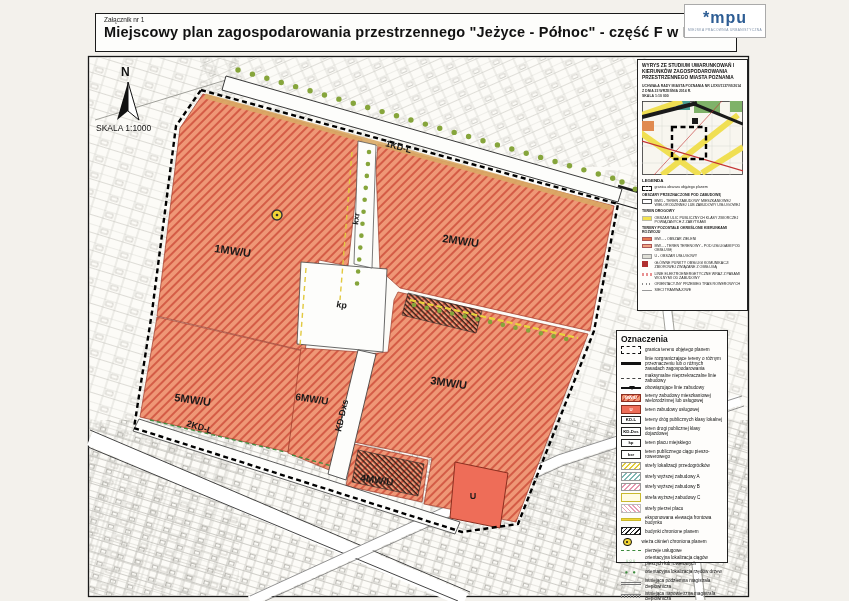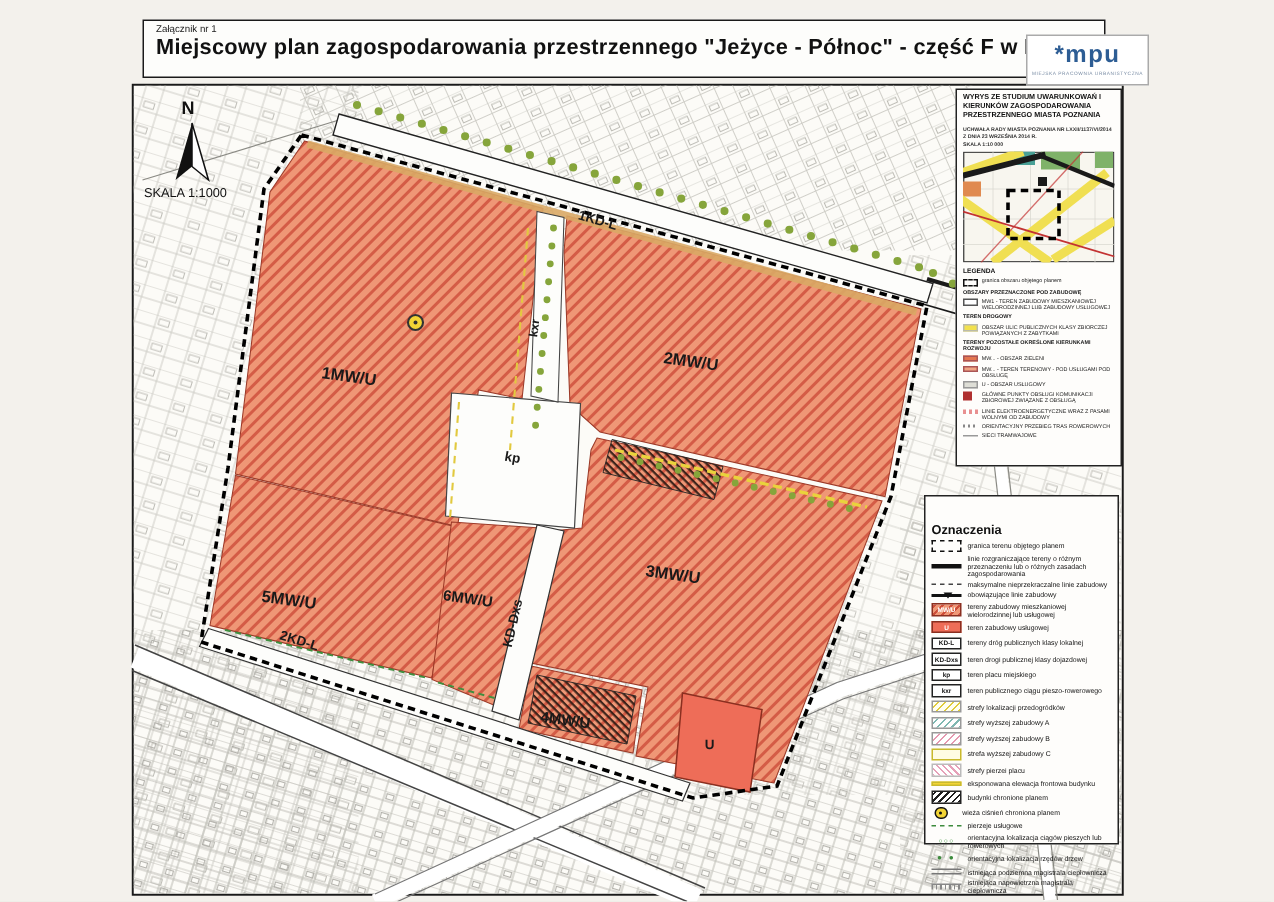--- a/index.html
+++ b/index.html
@@ -2,21 +2,21 @@
 <html><head>
 <meta charset="utf-8">
 <style>
   html,body{margin:0;padding:0;background:#e9e7e1;font-family:"Liberation Sans",sans-serif;}
   #page{position:relative;width:849px;height:601px;background:#f3f1ec;overflow:hidden;}
 
   
   #hdr{position:absolute;left:95px;top:13px;width:642px;height:39px;background:#fdfdfb;border:1.6px solid #1a1a1a;box-sizing:border-box;padding:2px 8px;}
   #hdr .att{font-size:6.5px;color:#222;}
   #hdr .ttl{font-size:14.5px;font-weight:bold;color:#111;letter-spacing:.2px;margin-top:1px;white-space:nowrap;}
-  #logo{position:absolute;left:684px;top:23px;width:82px;height:34px;background:#fff;border:1px solid #aaa;box-sizing:border-box;text-align:center;}
+  #logo{position:absolute;left:684px;top:4px;width:82px;height:34px;background:#fff;border:1px solid #aaa;box-sizing:border-box;text-align:center;}
   #logo .mpu{font-size:16px;color:#2d5d94;letter-spacing:1px;margin-top:4px;font-weight:bold;}
   #logo .mpusub{font-size:3.2px;color:#7b8ea6;letter-spacing:.4px;margin-top:1px;}
 
   
   #inset{position:absolute;left:637px;top:59px;width:111px;height:252px;background:#fefdfb;border:1px solid #222;box-sizing:border-box;padding:3px 3px 2px 4px;z-index:5;}
   #inset .it{font-size:4.8px;font-weight:bold;color:#111;line-height:1.25;}
   #inset .is{font-size:3.5px;font-weight:bold;color:#333;line-height:1.3;margin-top:3px;}
   #inset .isc{font-size:3.5px;font-weight:bold;color:#333;margin-top:1px;}
   #inset svg{display:block;margin-top:3px;}
   #inset .lg{font-size:4.4px;font-weight:bold;color:#111;margin-top:3px;}
@@ -29,21 +29,21 @@
   .i-yellow{background:#f2e14e;border:.5px solid #bba;}
   .i-orange{background:#e4764f;border:.5px solid #a55;}
   .i-salmon{background:#f0a585;border:.5px solid #a55;}
   .i-gray{background:#deded6;border:.5px solid #999;}
   .i-red{background:#b03030;width:6px;min-width:6px;height:6px;margin-right:6.5px;}
   .i-pink{background:repeating-linear-gradient(90deg,#e89090 0 2px,#fff 2px 4px);height:3px;margin-top:1px;}
   .i-dots{background:repeating-linear-gradient(90deg,#888 0 1.2px,transparent 1.2px 3.5px);height:2px;margin-top:1.5px;}
   .i-line{background:#999;height:1.4px;margin-top:1.8px;}
 
   
-  #leg{position:absolute;left:616px;top:330px;width:130px;height:233px;background:#fefdfb;border:1px solid #222;box-sizing:border-box;padding:17px 4px;z-index:5;}
+  #leg{position:absolute;left:616px;top:330px;width:112px;height:233px;background:#fefdfb;border:1px solid #222;box-sizing:border-box;padding:3px 4px;z-index:5;}
   #leg .lt{font-size:8.5px;font-weight:bold;color:#111;margin-bottom:2px;}
   .lrow{display:flex;align-items:center;margin-bottom:2.1px;}
   .li{width:20px;min-width:20px;height:8.5px;margin-right:4px;box-sizing:border-box;display:flex;align-items:center;justify-content:center;font-weight:bold;font-size:4.3px;color:#111;position:relative;}
   .ll{font-size:4.6px;line-height:1.12;color:#111;}
   .boundary{border:1.3px dashed #111;height:7.5px;}
   .line-thick{height:2.6px;background:#111;}
   .line-dashdot{height:0;border-top:1.2px dashed #444;}
   .line-triangle{height:1.6px;background:#111;}
   .line-triangle::after{content:'';position:absolute;left:8px;top:-1.5px;border-left:3px solid transparent;border-right:3px solid transparent;border-top:4px solid #111;}
   .swatch-mwu{background:repeating-linear-gradient(-45deg,#cd4e3a 0 1.4px,#ef9776 1.4px 4px);border:.6px solid #8a2f20;color:#fff;}

